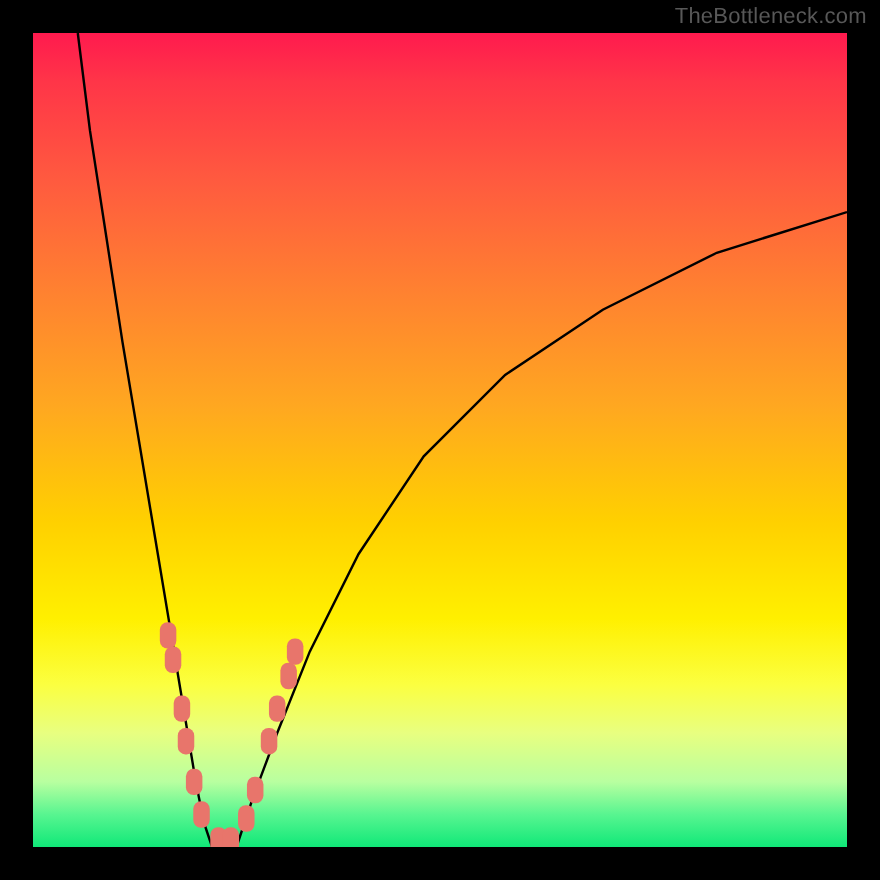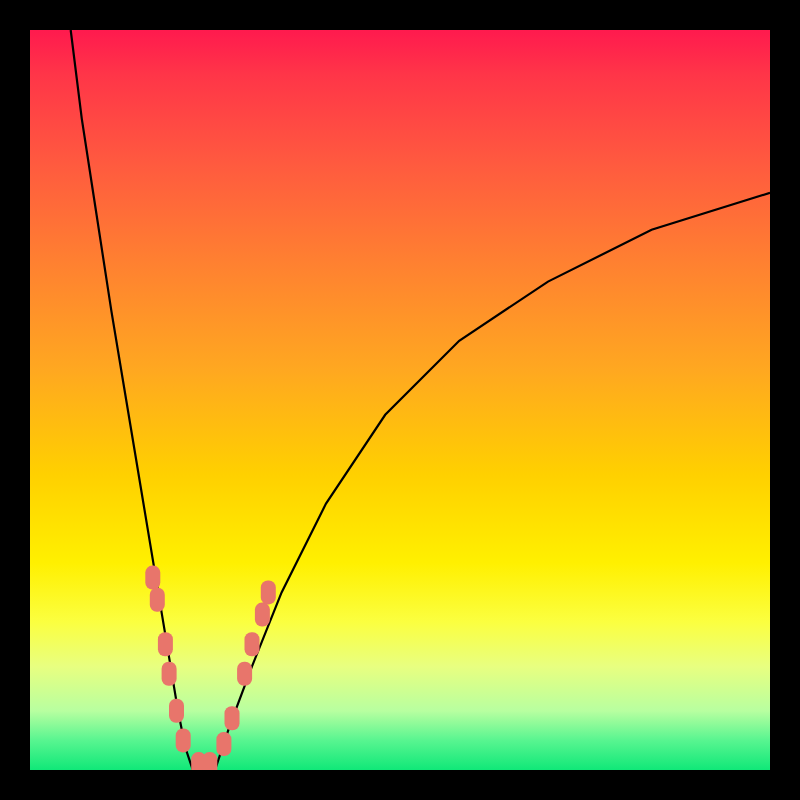--- a/index.html
+++ b/index.html
@@ -72,20 +72,21 @@
   }
   .marker {
     fill: #e8756b;
     stroke: none;
   }
 </style>
 </head>
 <body>
 
 <div class="container">
+  <div class="watermark">TheBottleneck.com</div>
 
   <div class="plot-area">
     <div class="gradient-bg"></div>
     <svg class="overlay" viewBox="0 0 740 740" preserveAspectRatio="none">
       <path id="left-curve" class="curve" d="M40.7 0.0 L51.8 88.8 L66.6 185.0 L81.4 281.2 L96.2 370.0 L111.0 458.8 L125.8 547.6 L140.6 636.4 L148.0 680.8 L155.4 717.8 L162.8 740.0"></path>
       <path id="right-curve" class="curve" d="M185.0 740.0 L199.8 695.6 L222.0 636.4 L251.6 562.4 L296.0 473.6 L355.2 384.8 L429.2 310.8 L518.0 251.6 L621.6 199.8 L740.0 162.8"></path>
       <g id="markers">
           <rect x="115.3" y="535.6" width="15" height="24" rx="7" ry="7" class="marker"></rect>
           <rect x="119.8" y="557.8" width="15" height="24" rx="7" ry="7" class="marker"></rect>
           <rect x="127.9" y="602.2" width="15" height="24" rx="7" ry="7" class="marker"></rect>

